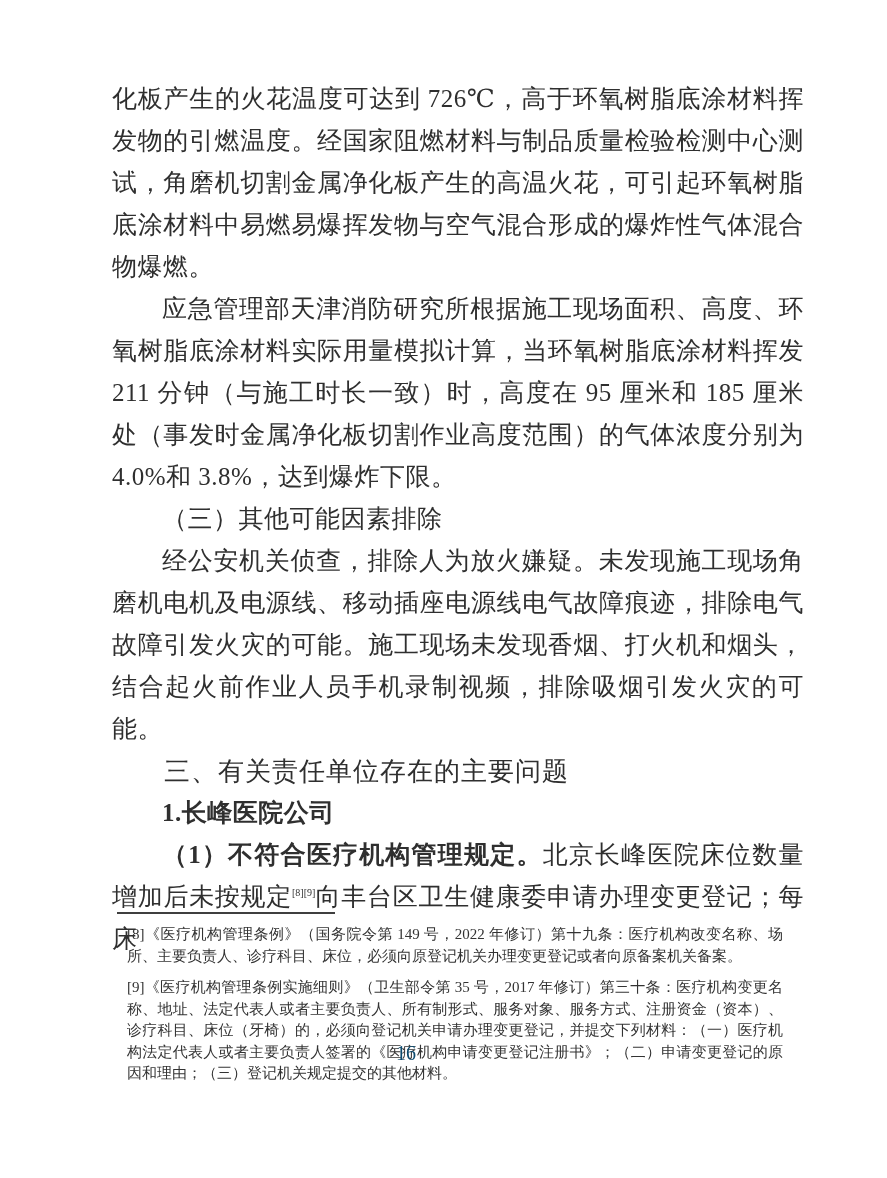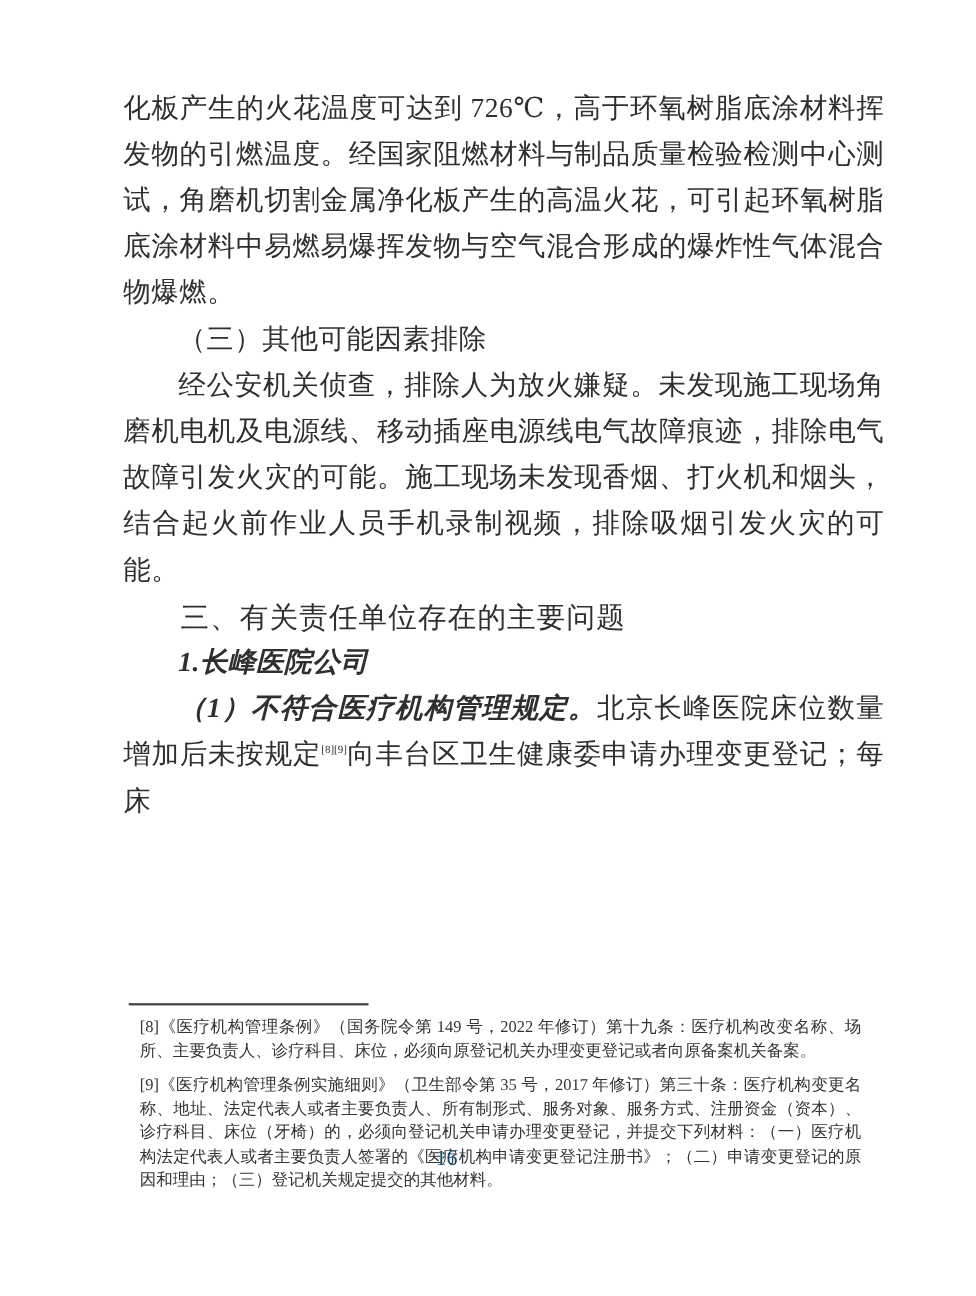--- a/index.html
+++ b/index.html
@@ -31,21 +31,21 @@
     padding: 0;
   }
   .indent { text-indent: 2em; }
   .hei {
     font-family: "Liberation Sans", "DejaVu Sans", sans-serif;
     font-weight: 400;
     font-size: 26px;
     letter-spacing: 1px;
   }
   .kai { font-weight: 400; }
-  .bold { font-weight: 700; font-style: italic; }
+  .bold { font-weight: 700; }
   .fn-ref {
     font-size: 10px;
     line-height: 0;
     vertical-align: super;
     letter-spacing: 0;
   }
   .footnotes {
     position: absolute;
     left: 117px;
     top: 912px;
@@ -72,20 +72,21 @@
     color: #0c4a6e;
   }
 </style>
 </head>
 <body>
 
 <div class="page">
 
   <div class="body-text">
     <p>化板产生的火花温度可达到 726℃，高于环氧树脂底涂材料挥发物的引燃温度。经国家阻燃材料与制品质量检验检测中心测试，角磨机切割金属净化板产生的高温火花，可引起环氧树脂底涂材料中易燃易爆挥发物与空气混合形成的爆炸性气体混合物爆燃。</p>
+    <p class="indent">应急管理部天津消防研究所根据施工现场面积、高度、环氧树脂底涂材料实际用量模拟计算，当环氧树脂底涂材料挥发 211 分钟（与施工时长一致）时，高度在 95 厘米和 185 厘米处（事发时金属净化板切割作业高度范围）的气体浓度分别为 4.0%和 3.8%，达到爆炸下限。</p>
     <p class="indent kai">（三）其他可能因素排除</p>
     <p class="indent">经公安机关侦查，排除人为放火嫌疑。未发现施工现场角磨机电机及电源线、移动插座电源线电气故障痕迹，排除电气故障引发火灾的可能。施工现场未发现香烟、打火机和烟头，结合起火前作业人员手机录制视频，排除吸烟引发火灾的可能。</p>
     <p class="indent hei">三、有关责任单位存在的主要问题</p>
     <p class="indent bold">1.长峰医院公司</p>
     <p class="indent"><span class="bold">（1）不符合医疗机构管理规定。</span><span>北京长峰医院床位数量增加后未按规定</span><sup class="fn-ref">[8][9]</sup><span>向丰台区卫生健康委申请办理变更登记；每床</span></p>
   </div>
 
   <div class="footnotes">
     <div class="fn-divider"></div>
     <p>[8]《医疗机构管理条例》（国务院令第 149 号，2022 年修订）第十九条：医疗机构改变名称、场所、主要负责人、诊疗科目、床位，必须向原登记机关办理变更登记或者向原备案机关备案。</p>

